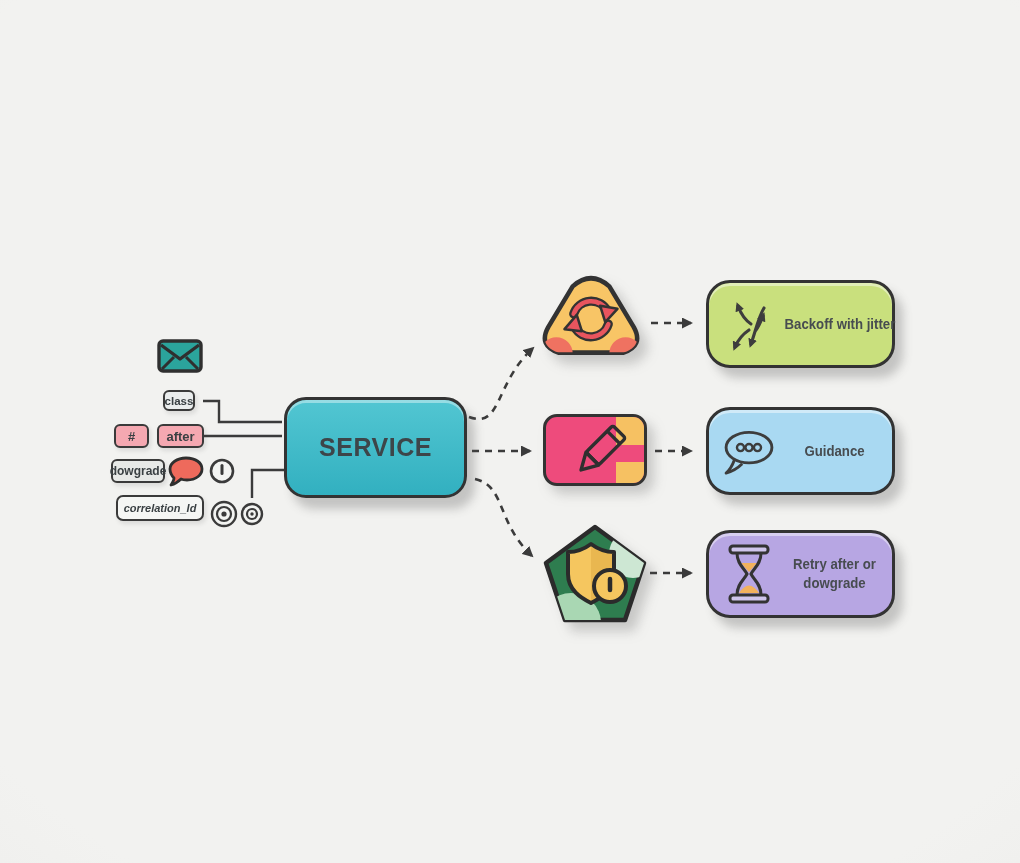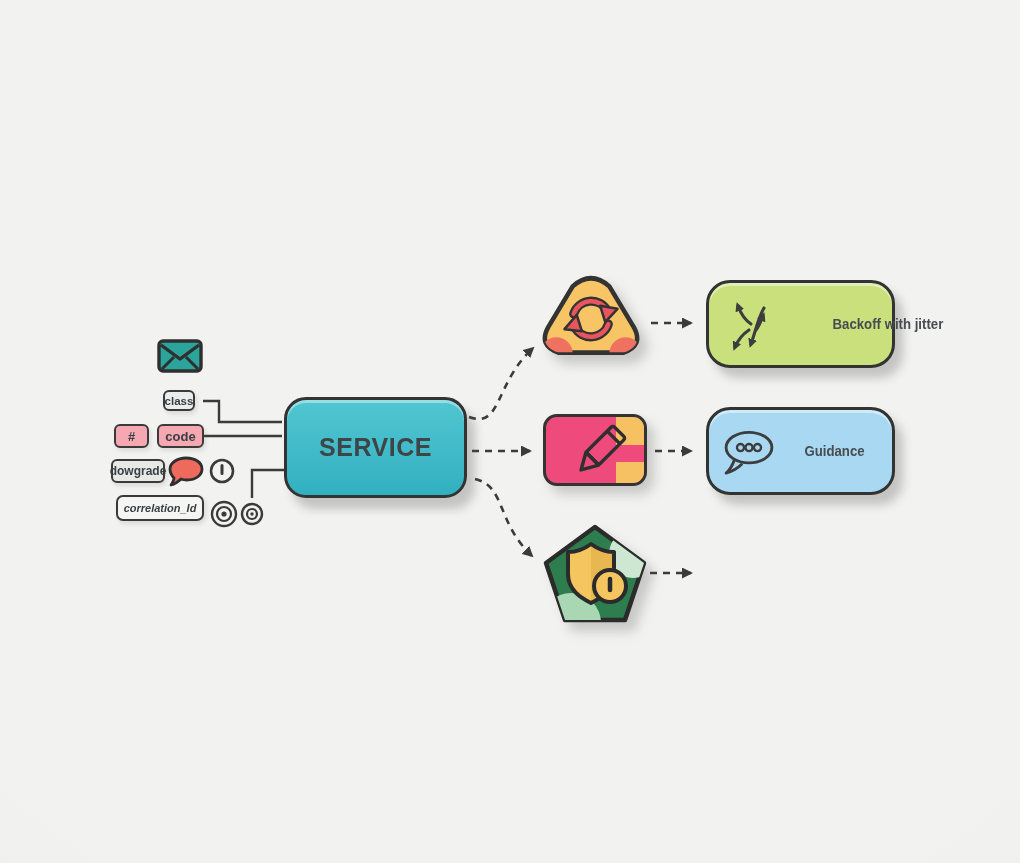--- a/index.html
+++ b/index.html
@@ -49,21 +49,21 @@
   .patch-top{right:0;top:0;width:28px;height:28px;}
   .patch-bot{right:0;bottom:0;width:28px;height:21px;}
   .pencil-card svg{position:absolute;left:0;top:0;}
 
   
   .result{
     position:absolute;z-index:2;width:189px;height:88px;box-sizing:border-box;
     border:3.5px solid #333;border-radius:24px;display:flex;align-items:center;
     box-shadow:8px 10px 10px rgba(90,90,90,.30), inset 0 3px 0 rgba(255,255,255,.45);
   }
-  .r-green {left:706px;top:280px;background:#c9e07d;gap:48px;}
+  .r-green {left:706px;top:280px;background:#c9e07d;}
   .r-blue  {left:706px;top:407px;background:#a9d9f2;}
   .r-purple{left:706px;top:530px;background:#b7a6e3;}
   .result .ricon{width:56px;margin-left:12px;display:flex;justify-content:center;flex:none;}
   .result .rlabel{
     flex:1;text-align:center;font-weight:bold;font-size:15px;line-height:1.25;
     color:#474c50;transform:scaleX(.88);transform-origin:50% 50%;
   }
   .r-green .rlabel, .r-blue .rlabel{white-space:nowrap;}
   .r-purple .rlabel{padding:0 6px;}
 </style>
@@ -99,21 +99,21 @@
     <path d="M6,31 L18,19 M42,31 L30,19" fill="none" stroke="#2f2f2f" stroke-width="3"></path>
   </svg>
 
   <div class="field f-class">
     <span>class</span>
   </div>
   <div class="field f-hash">
     <span>#</span>
   </div>
   <div class="field f-code">
-    <span>code</span>
+    <span>after</span>
   </div>
   <div class="field f-msg">
     <span>dowgrade</span>
   </div>
   <div class="field f-corr">
     <span>correlation_Id</span>
   </div>
 
   <svg class="abs" style="left:168px;top:455px" width="36" height="34" viewBox="0 0 36 34">
     <path d="M18,3 C28,3 34,8 34,14 C34,20 28,25 19,25 C17,25 15,25 13,24 C10,27 7,29 3,30 C5,27 6,25 6,23 C3,20 2,17 2,14 C2,8 9,3 18,3 Z" fill="#ee6a5c" stroke="#2f2f2f" stroke-width="2.8" stroke-linejoin="round"></path>
@@ -215,14 +215,26 @@
         <ellipse cx="33" cy="23" rx="27" ry="18" fill="none" stroke="#3d3d3d" stroke-width="3.4"></ellipse>
         <path d="M16,37 Q12,48 6,53 Q17,50 25,42" fill="none" stroke="#3d3d3d" stroke-width="3.4" stroke-linejoin="round"></path>
         <circle cx="23" cy="23" r="4.2" fill="none" stroke="#3d3d3d" stroke-width="2.8"></circle>
         <circle cx="33" cy="23" r="4.2" fill="none" stroke="#3d3d3d" stroke-width="2.8"></circle>
         <circle cx="43" cy="23" r="4.2" fill="none" stroke="#3d3d3d" stroke-width="2.8"></circle>
       </svg>
     </span>
     <span class="rlabel">Guidance</span>
   </div>
 
+  <div class="result r-purple">
+    <span class="ricon">
+      <svg width="46" height="60" viewBox="0 0 46 60">
+        <polygon points="15,19 31,19 23,28" fill="#f2b25c"></polygon>
+        <path d="M13,49 Q23,34 33,49 Z" fill="#f2b25c"></path>
+        <path d="M11,9 C11,20 18,24 21,30 C18,36 11,40 11,51 M35,9 C35,20 28,24 25,30 C28,36 35,40 35,51" fill="none" stroke="#333" stroke-width="3"></path>
+        <rect x="4" y="2" width="38" height="7" rx="3" fill="#cfc5eb" stroke="#333" stroke-width="3"></rect>
+        <rect x="4" y="51" width="38" height="7" rx="3" fill="#cfc5eb" stroke="#333" stroke-width="3"></rect>
+      </svg>
+    </span>
+    <span class="rlabel">Retry after or dowgrade</span>
+  </div>
 
 </div>
 
 </body></html>

